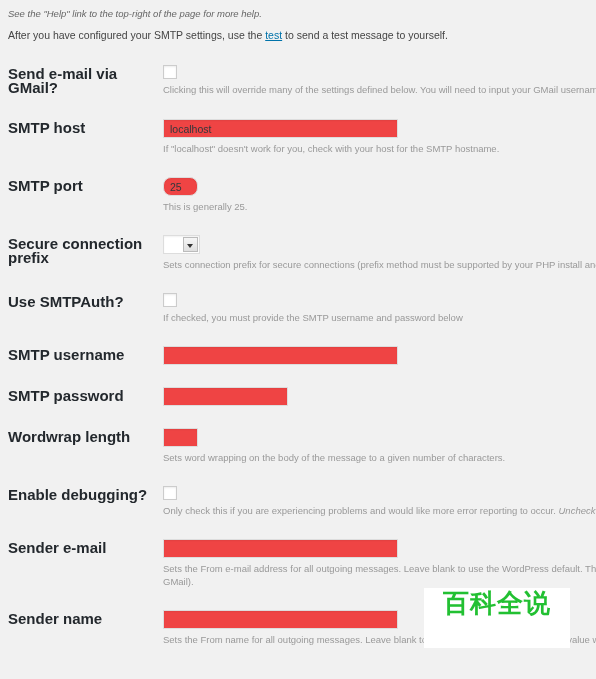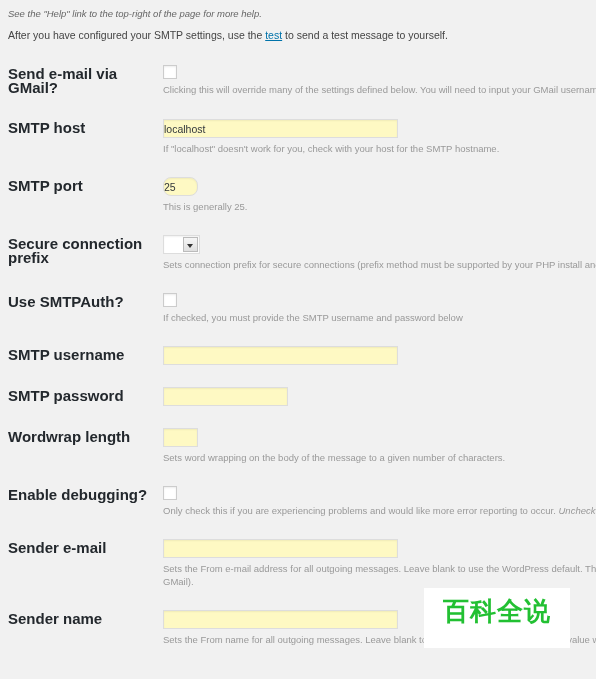--- a/index.html
+++ b/index.html
@@ -63,25 +63,25 @@
   }
   td.fld {
     padding: 11px 0 11px 0;
     line-height: 14px;
   }
 
   input.txt {
     box-sizing: border-box;
     height: 19px;
     border: 1px solid #ddd;
-    background: #fef9c3;
+    background: #ef4444;
     font-family: "Liberation Sans", sans-serif;
     font-size: 10.5px;
     color: #32373c;
-    padding: 1px 0;
+    padding: 1px 6px;
     outline: none;
     box-shadow: inset 0 1px 2px rgba(0,0,0,0.06);
     vertical-align: top;
   }
   .w-host { width: 235px; }
   .w-port { width: 35px; border-radius: 8px; }
   .w-user { width: 235px; }
   .w-pass { width: 125px; }
   .w-wrap { width: 35px; }
   .w-email { width: 235px; }
@@ -145,21 +145,21 @@
 
   .watermark {
     position: absolute;
     left: 424px;
     top: 588px;
     width: 146px;
     height: 60px;
     background: #fff;
     text-align: center;
     box-sizing: border-box;
-    padding-top: 8px;
+    padding-top: 0;
   }
   .watermark .wm-main {
     font-family: "DejaVu Sans", sans-serif;
     font-size: 26px;
     font-weight: bold;
     color: #22c032;
     line-height: 30px;
     letter-spacing: 1px;
   }
   .watermark .wm-sub {

